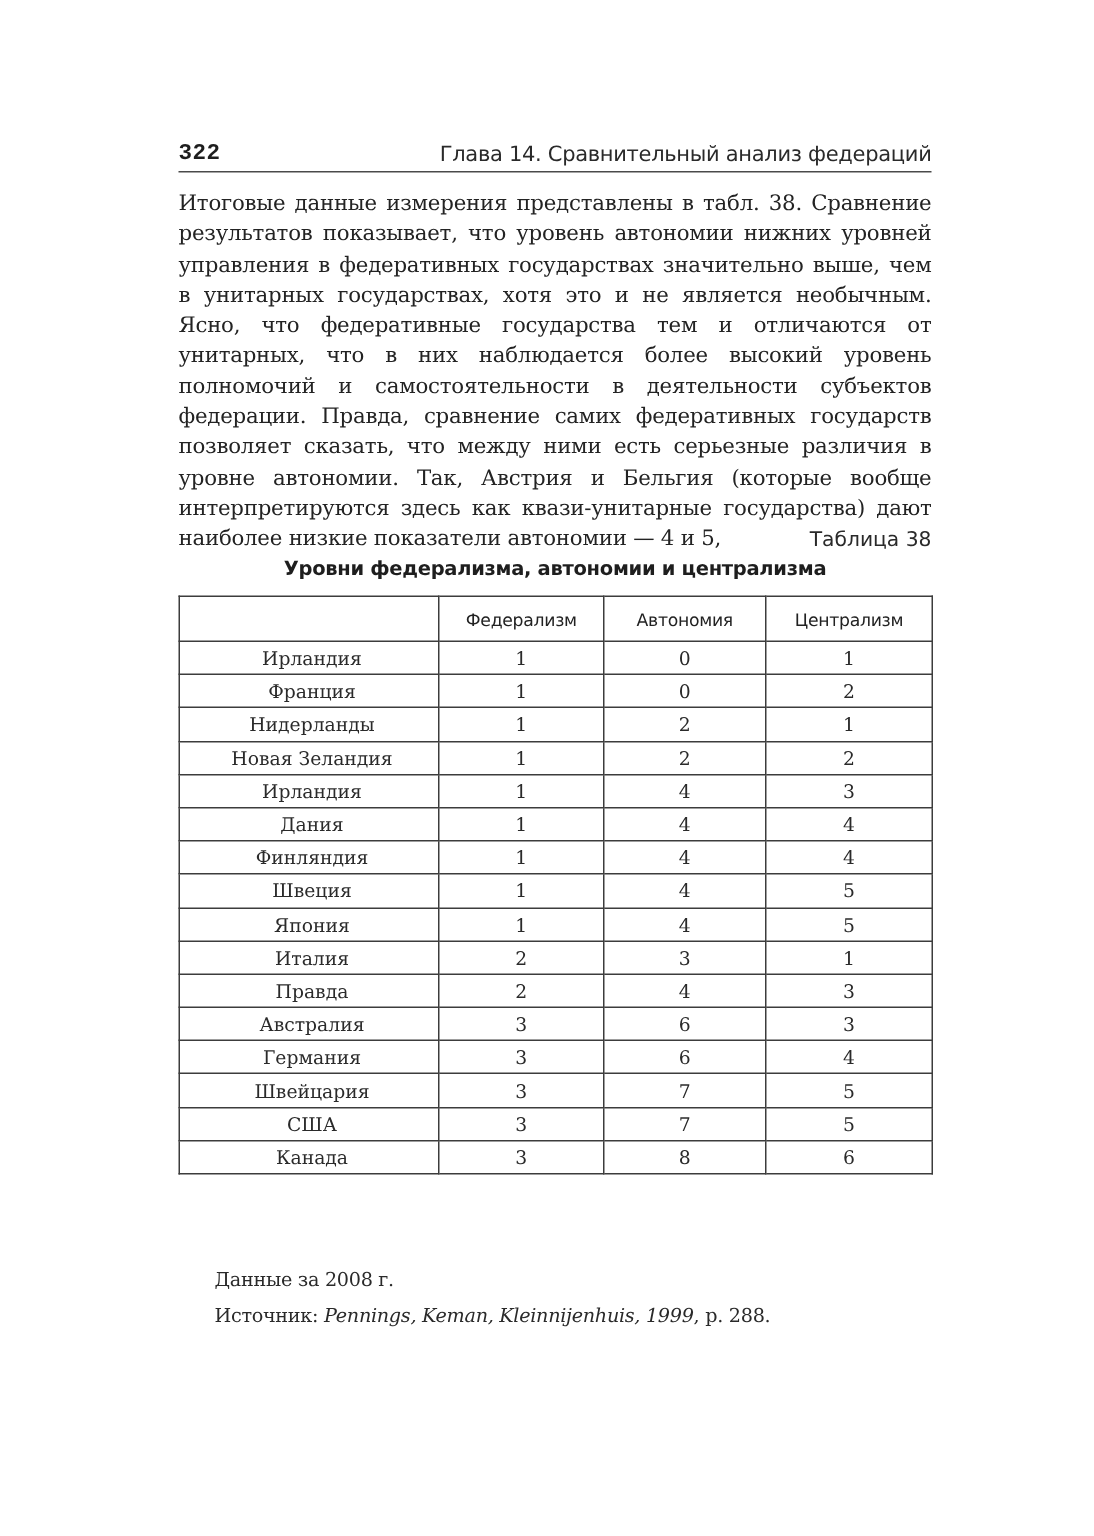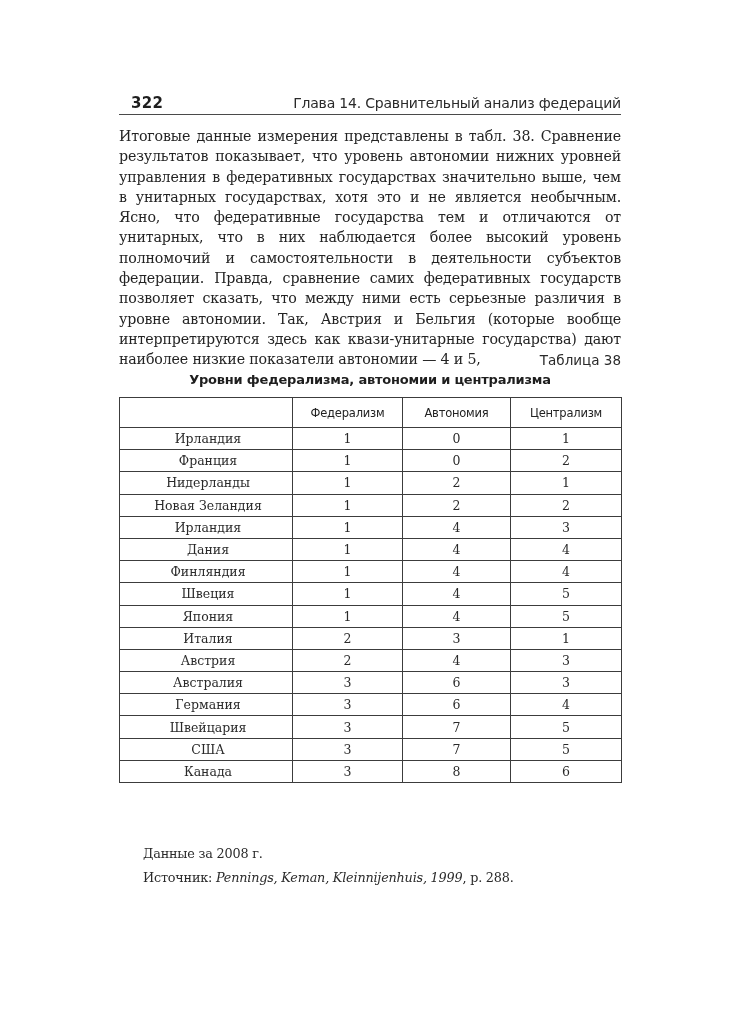--- a/index.html
+++ b/index.html
@@ -24,25 +24,26 @@
     position: absolute;
     top: 94px;
     left: 0;
     width: 502px;
     height: 20px;
     border-bottom: 1.5px solid #4a4a4a;
     font-family: "DejaVu Sans", sans-serif;
   }
   .page-number {
     position: absolute;
-    left: 12px;
+    left: 0;
     top: 0;
     font-size: 15px;
     font-weight: bold;
     letter-spacing: 0.3px;
+    font-family: Liberation Mono, monospace;
   }
   .chapter-title {
     position: absolute;
     right: 0;
     top: 1px;
     font-size: 14px;
     letter-spacing: -0.2px;
     color: #2a2a2a;
   }
   .body-text {
@@ -214,21 +215,21 @@
           <td>4</td>
           <td>5</td>
         </tr>
         <tr>
           <td class="country">Италия</td>
           <td>2</td>
           <td>3</td>
           <td>1</td>
         </tr>
         <tr>
-          <td class="country">Австрия</td>
+          <td class="country">Правда</td>
           <td>2</td>
           <td>4</td>
           <td>3</td>
         </tr>
         <tr>
           <td class="country">Австралия</td>
           <td>3</td>
           <td>6</td>
           <td>3</td>
         </tr>

